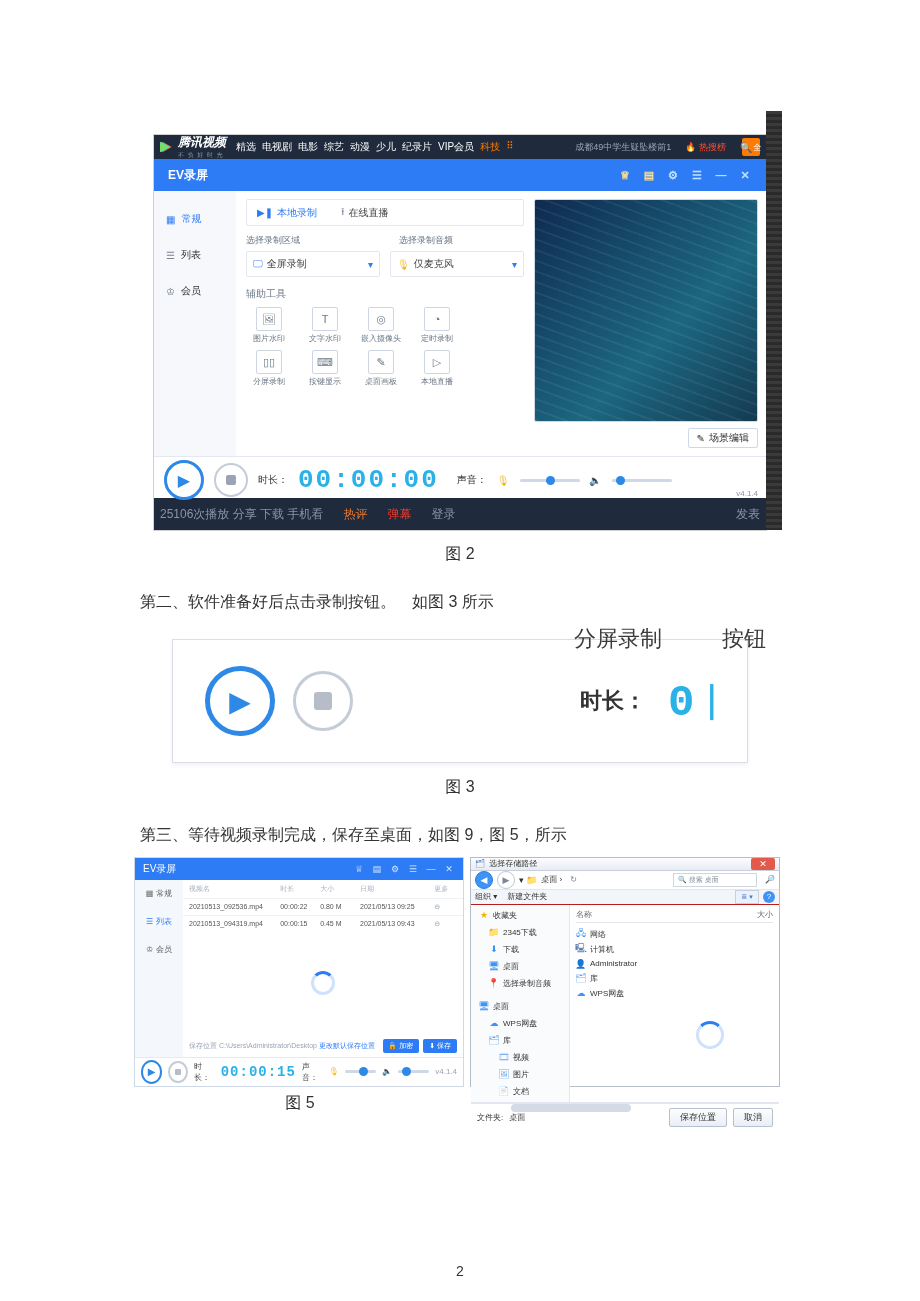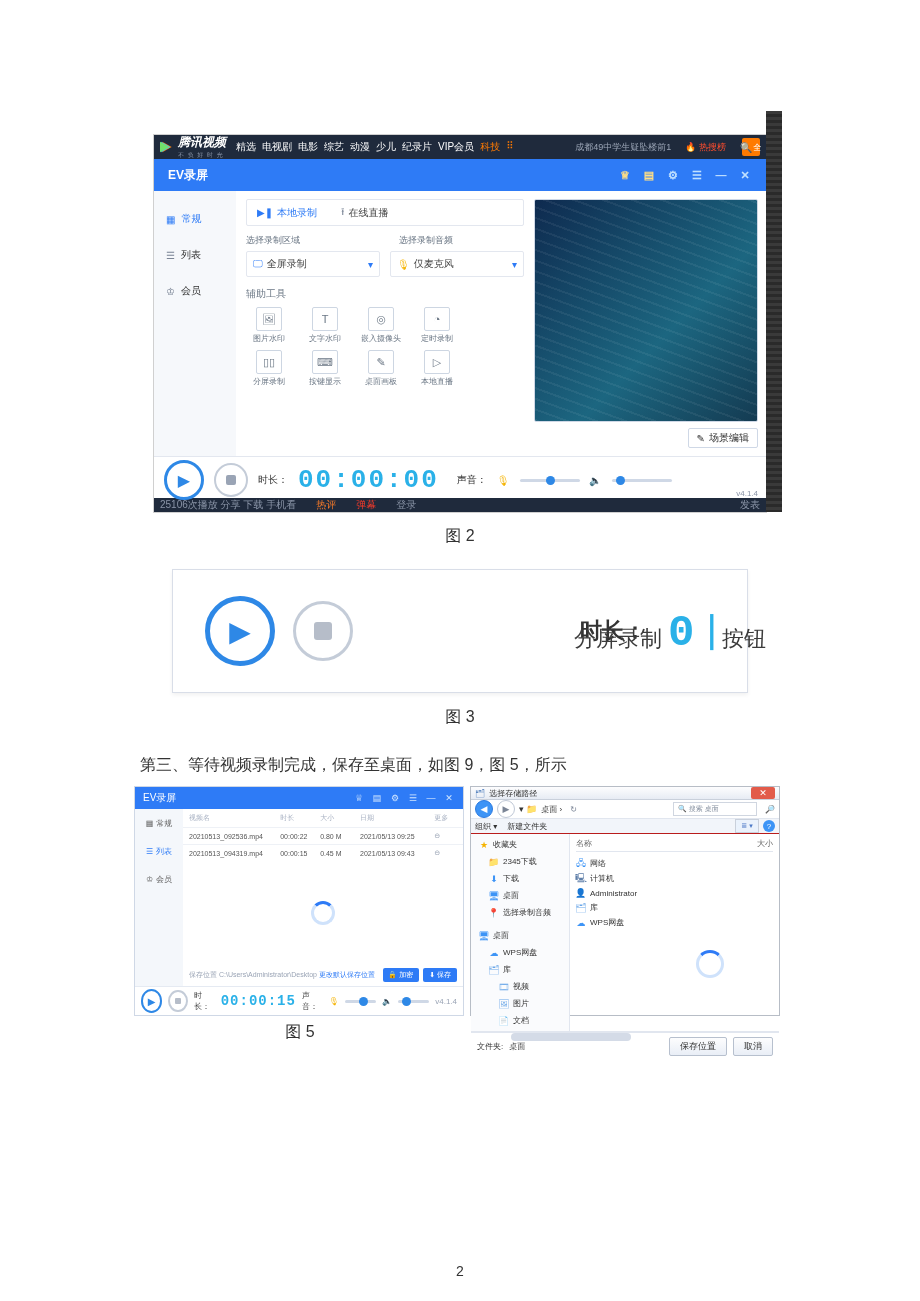--- a/index.html
+++ b/index.html
@@ -161,21 +161,21 @@
   }
   .stop-circle .sq { width:10px; height:10px; background:#9aa4b5; border-radius:2px; }
   .digital {
     font-family: "Courier New", monospace; font-weight:bold; font-size:26px;
     color:#2ab1e8; letter-spacing:2px;
   }
   .fig2-play .mini-label { font-size:10px; color:#333; }
   .slider { width: 60px; height:3px; background:#cfd8e6; position:relative; border-radius:3px; }
   .slider .knob { position:absolute; top:-3px; width:9px; height:9px; border-radius:50%; background:#2e88e6; }
   .fig2-foot {
-    height: 14px; background: #1f2a3c; font-size:10px; color:#8a94a7; display:flex; align-items:center; padding: 0 6px; gap:20px;
+    height: 32px; background: #1f2a3c; font-size:12px; color:#8a94a7; display:flex; align-items:center; padding: 0 6px; gap:20px;
   }
   .fig2-version { margin-left:auto; margin-right: 8px; margin-top:-14px; font-size:8px; color:#8a94a7; text-align:right; }
 
   .caption { text-align:center; font-size:16px; margin: 14px 0 22px 0; }
   .bodytext { font-size:16px; line-height: 1.9; }
 
   
   .fig3-wrap {
     width: 524px; margin: 22px auto 8px auto; border:1px solid #d9dee8;
     display:flex; align-items:center; padding: 26px 18px 26px 32px; gap: 18px;
@@ -440,20 +440,23 @@
       <span style="color:#f57a2a;">热评</span>
       <span style="color:#f53a2a;">弹幕</span>
       <span>登录</span>
       <span style="margin-left:auto;">发表</span>
     </div>
   </div>
 
   <div class="caption">图 2</div>
 
 
+  <div class="bodytext">
+    <span>第二、软件准备好后点击录制按钮。</span> <span>如图 3 所示</span>
+  </div>
 
   <div class="fig3-top">
     <span>分屏录制</span>
     <span>按钮</span>
   </div>
 
   <div class="fig3-wrap">
     <div class="play-circle-lg">▶</div>
     <div class="stop-circle-lg">
         <div class="sq"></div>

